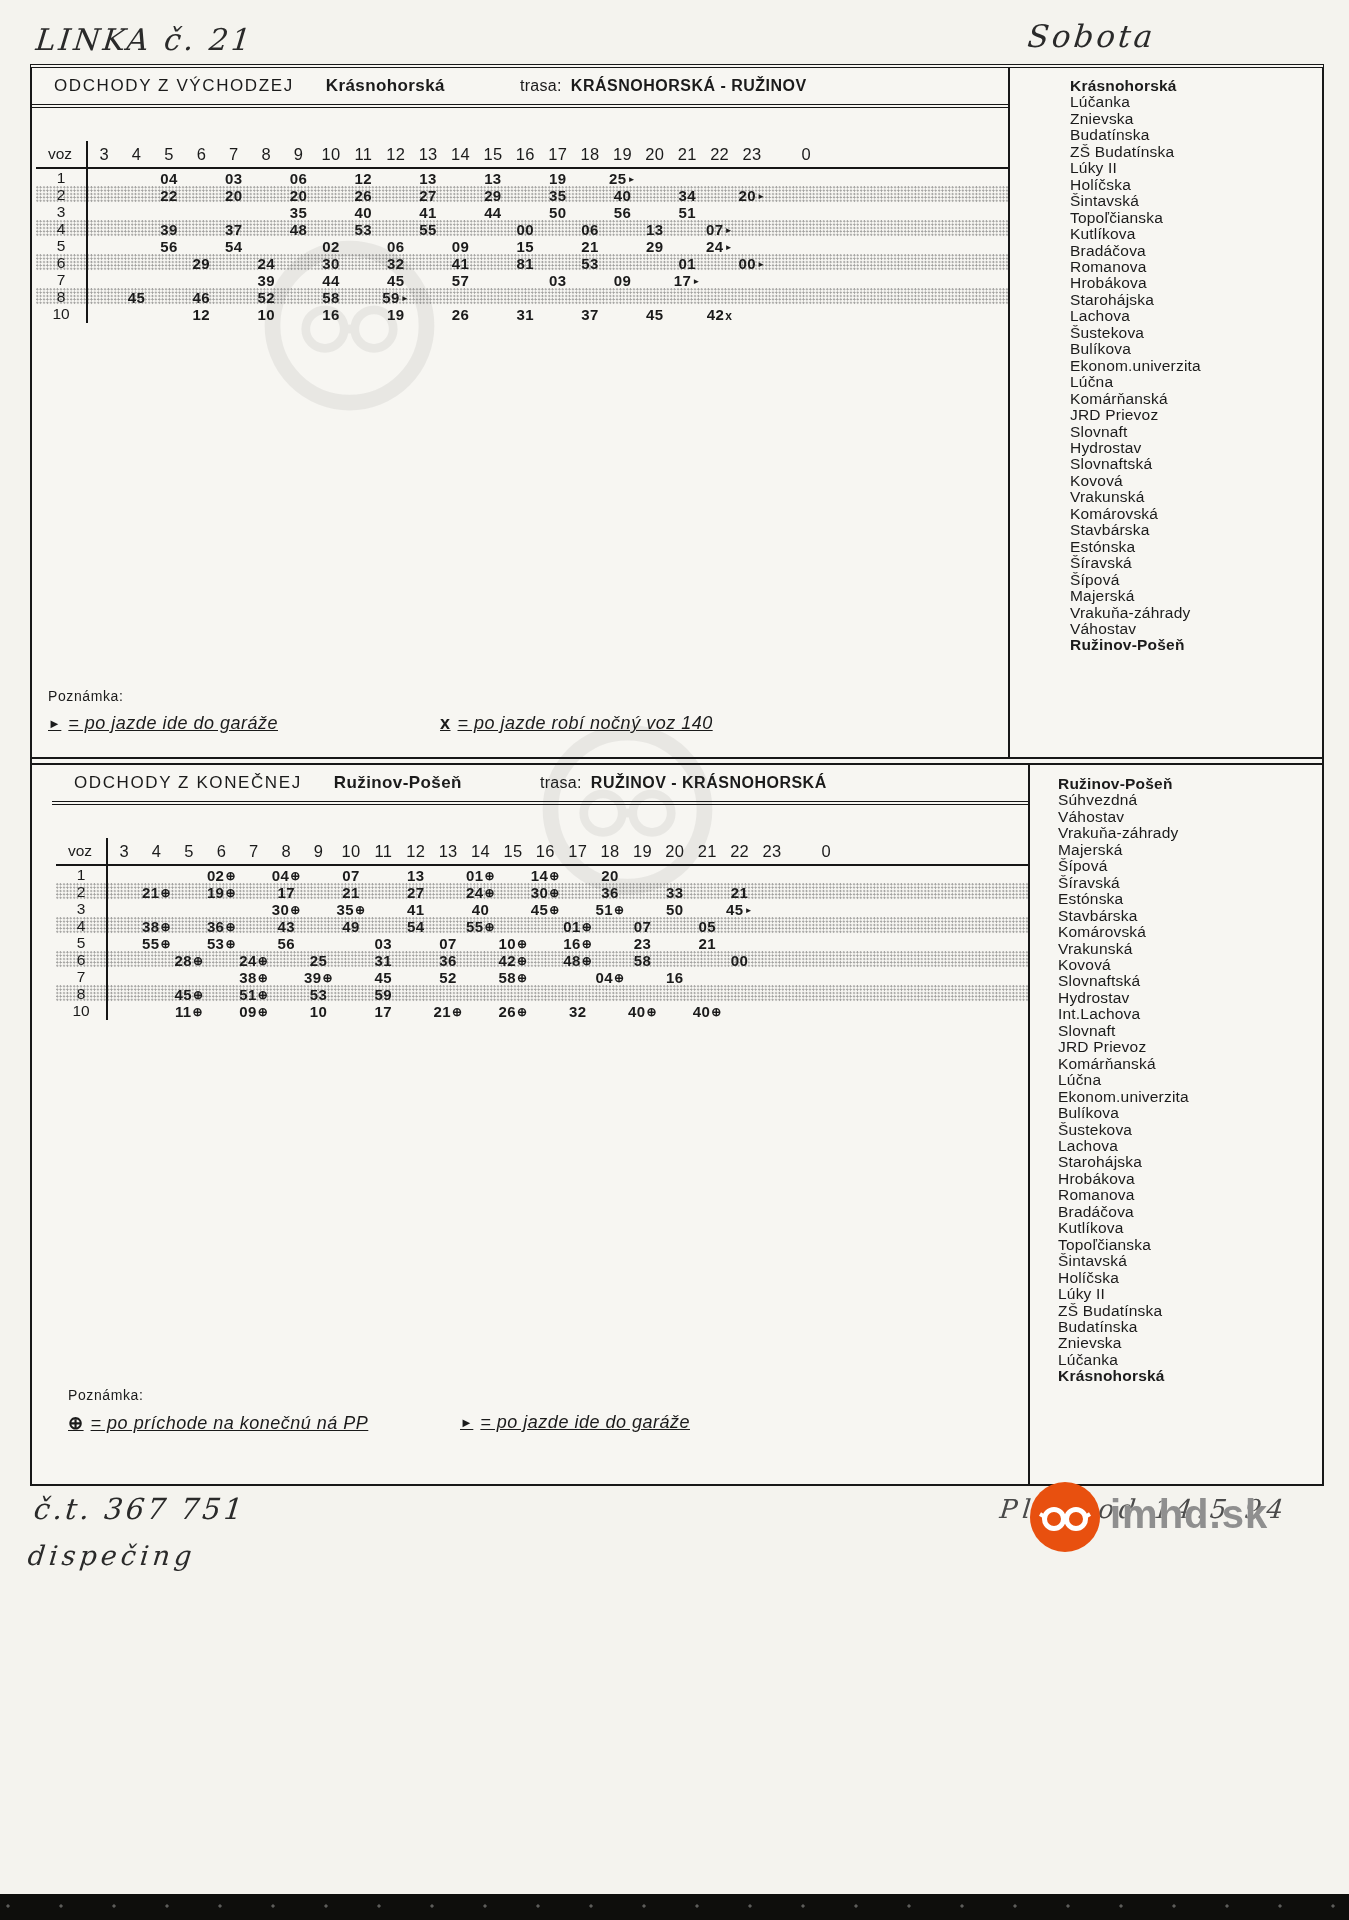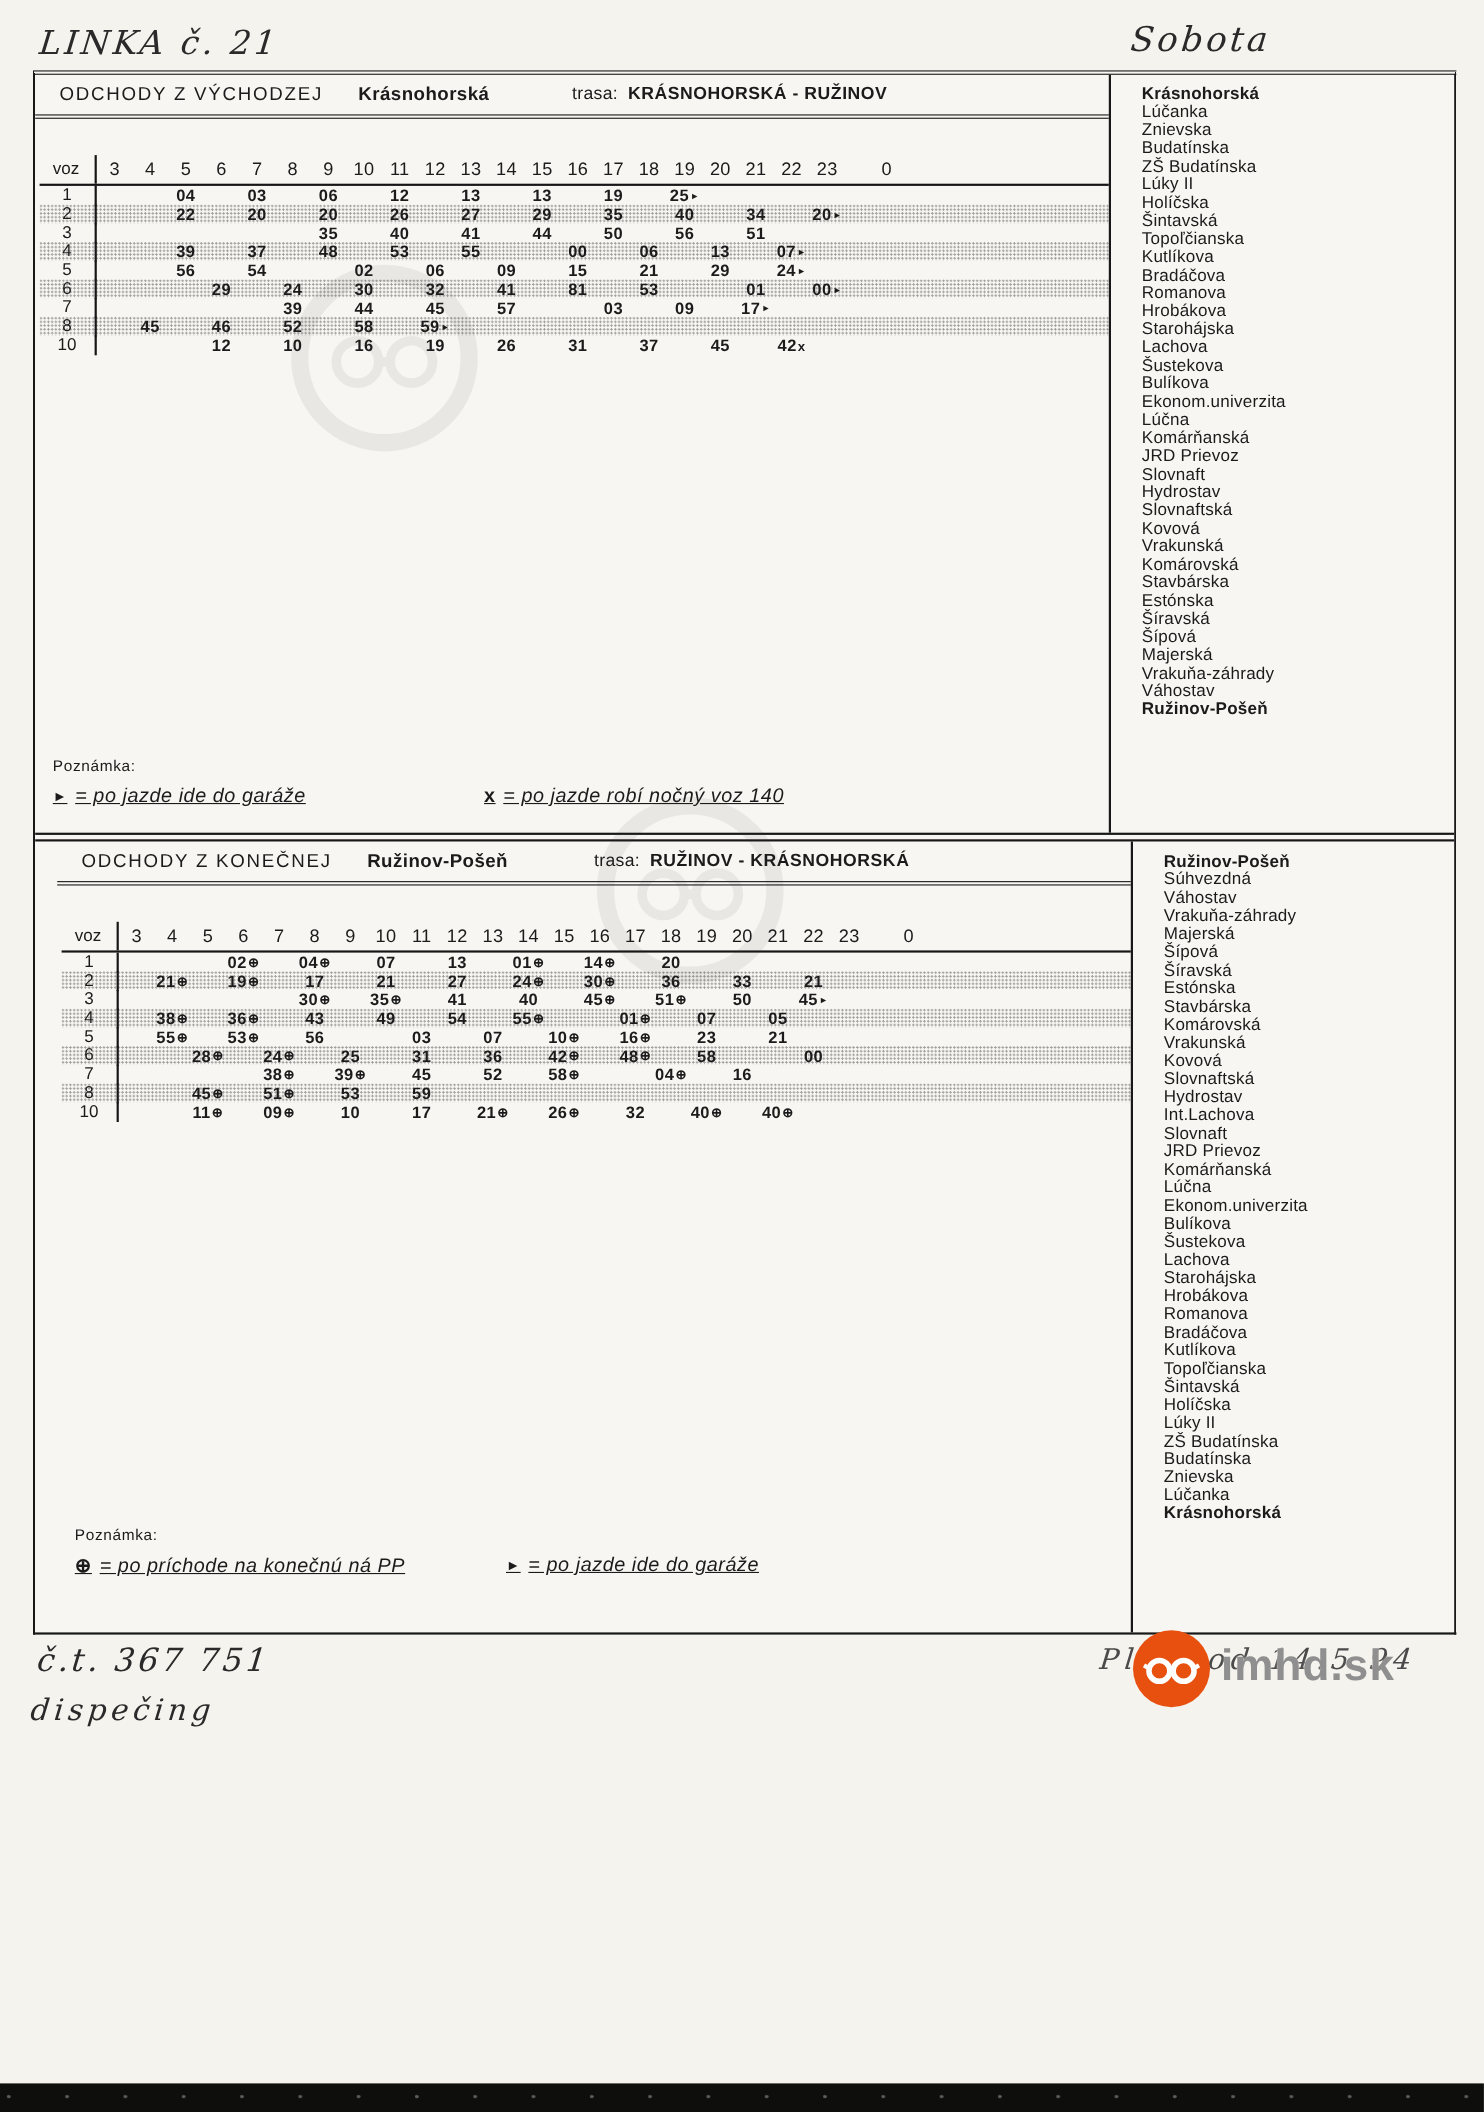--- a/index.html
+++ b/index.html
@@ -17,21 +17,21 @@
   .hand-top-right{position:absolute;left:1028px;top:18px;font-size:31px;}
   .hand-bot-1{position:absolute;left:34px;top:1492px;font-size:29px;}
   .hand-bot-2{position:absolute;left:28px;top:1540px;font-size:27px;letter-spacing:4px;}
 
   .doc-box{
     position:absolute;left:30px;top:64px;width:1290px;height:1416px;
     border:2px solid #181818;border-top:4px double #181818;
     display:flex;flex-direction:column;background:rgba(255,255,255,0.25);
   }
   .section{display:flex;position:relative;}
-  .section-1{height:689px;border-bottom:2px solid #181818;}
+  .section-1{height:689px;border-bottom:2px solid #181818;gap:32px;}
   .section-gap{height:4px;}
   .section-2{flex:1;border-top:2px solid #181818;padding-left:20px;}
   .left-panel{width:976px;position:relative;border-right:2px solid #181818;}
   .stops-panel{flex:1;position:relative;}
 
   .title-row{
     height:36px;position:relative;display:flex;align-items:center;
     border-bottom:4px double #161616;
   }
   .heading{margin-left:22px;font-size:17px;letter-spacing:1.6px;}

